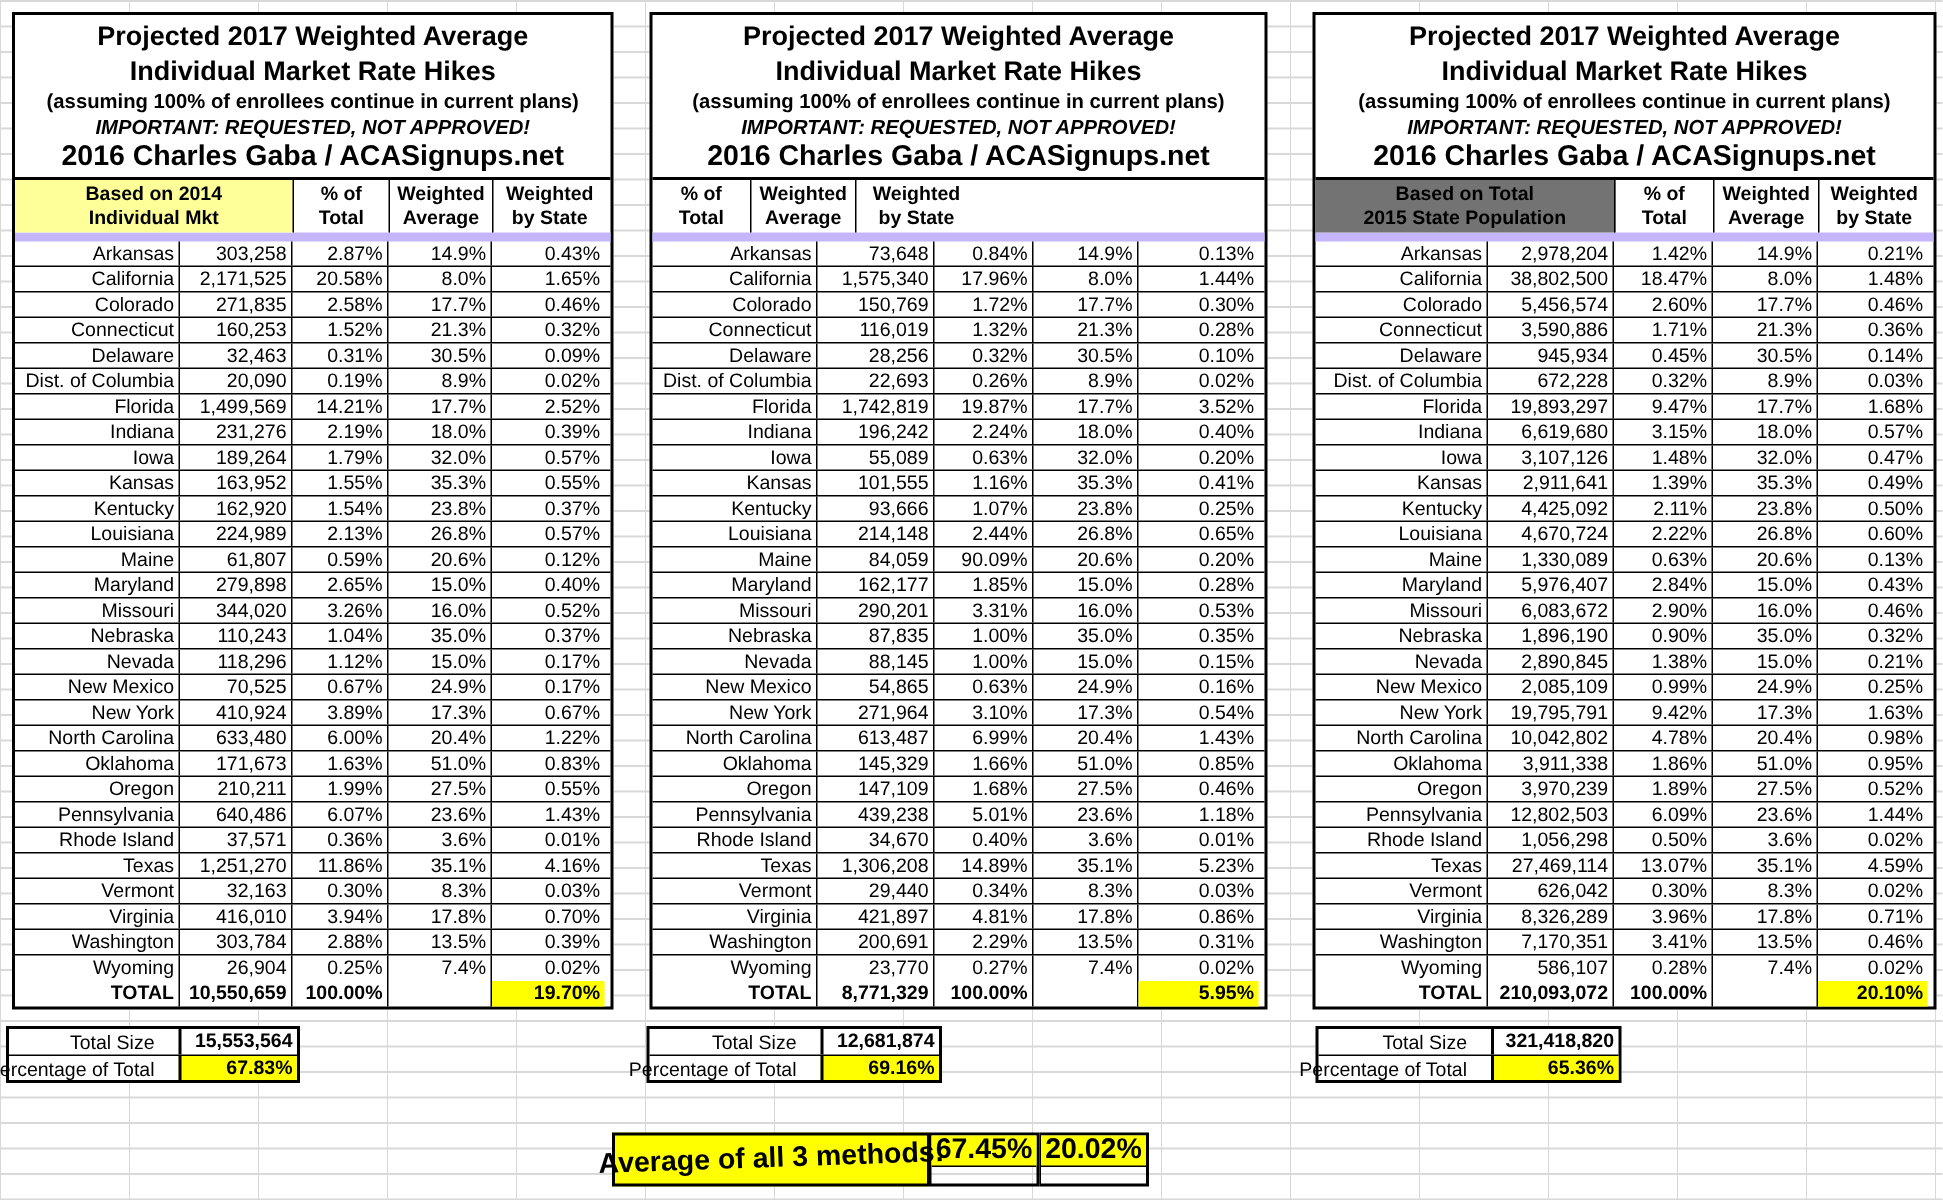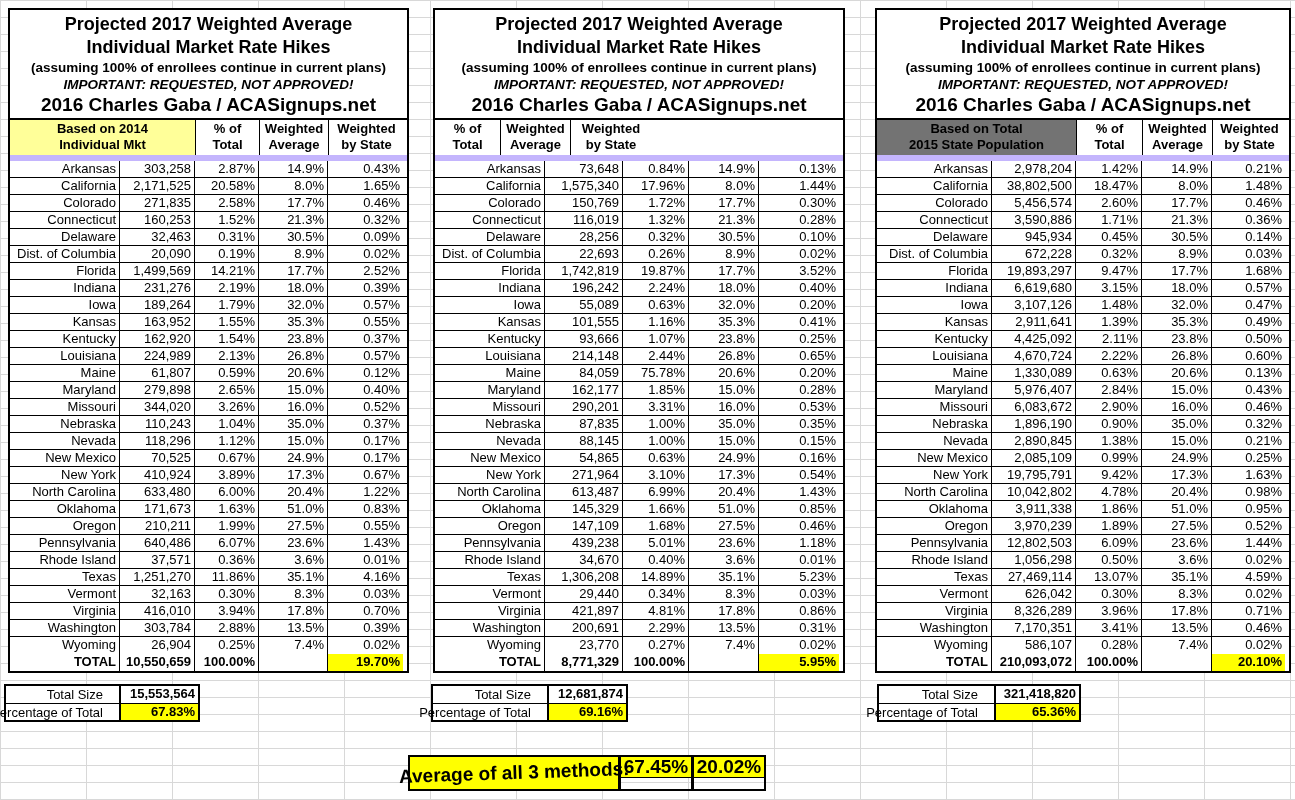--- a/index.html
+++ b/index.html
@@ -397,21 +397,21 @@
       <div class="tr">
     <div class="td s">Louisiana</div>
     <div class="td v">214,148</div>
     <div class="td p">2.44%</div>
     <div class="td a">26.8%</div>
     <div class="td b last">0.65%</div>
   </div>
       <div class="tr">
     <div class="td s">Maine</div>
     <div class="td v">84,059</div>
-    <div class="td p">75.78%</div>
+    <div class="td p">90.09%</div>
     <div class="td a">20.6%</div>
     <div class="td b last">0.20%</div>
   </div>
       <div class="tr">
     <div class="td s">Maryland</div>
     <div class="td v">162,177</div>
     <div class="td p">1.85%</div>
     <div class="td a">15.0%</div>
     <div class="td b last">0.28%</div>
   </div>

